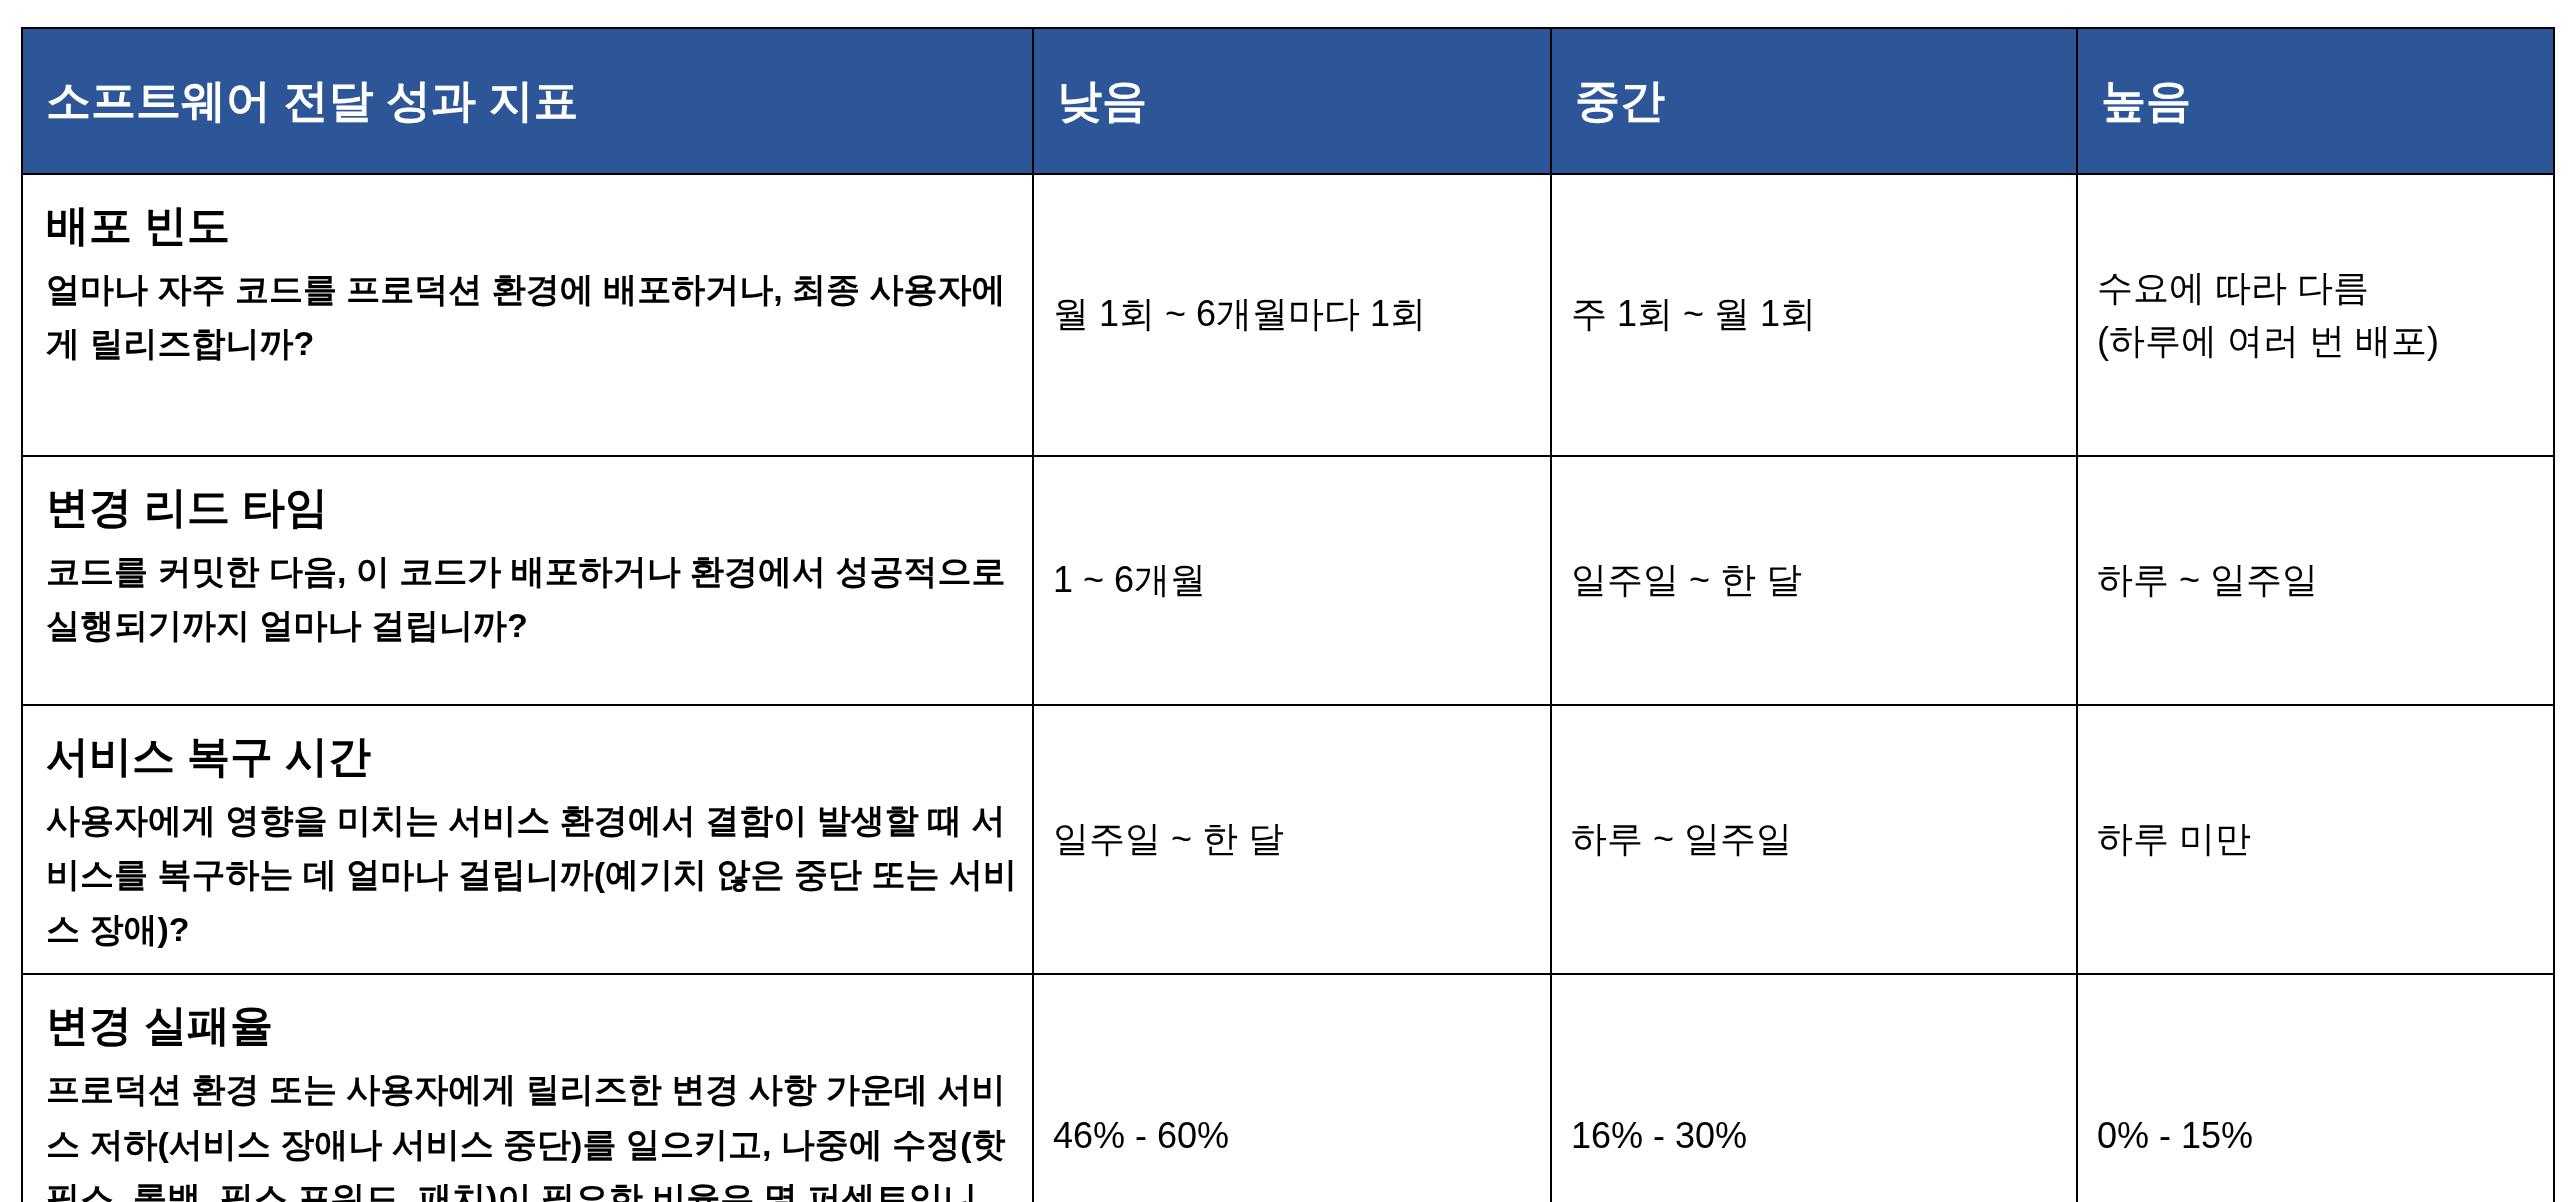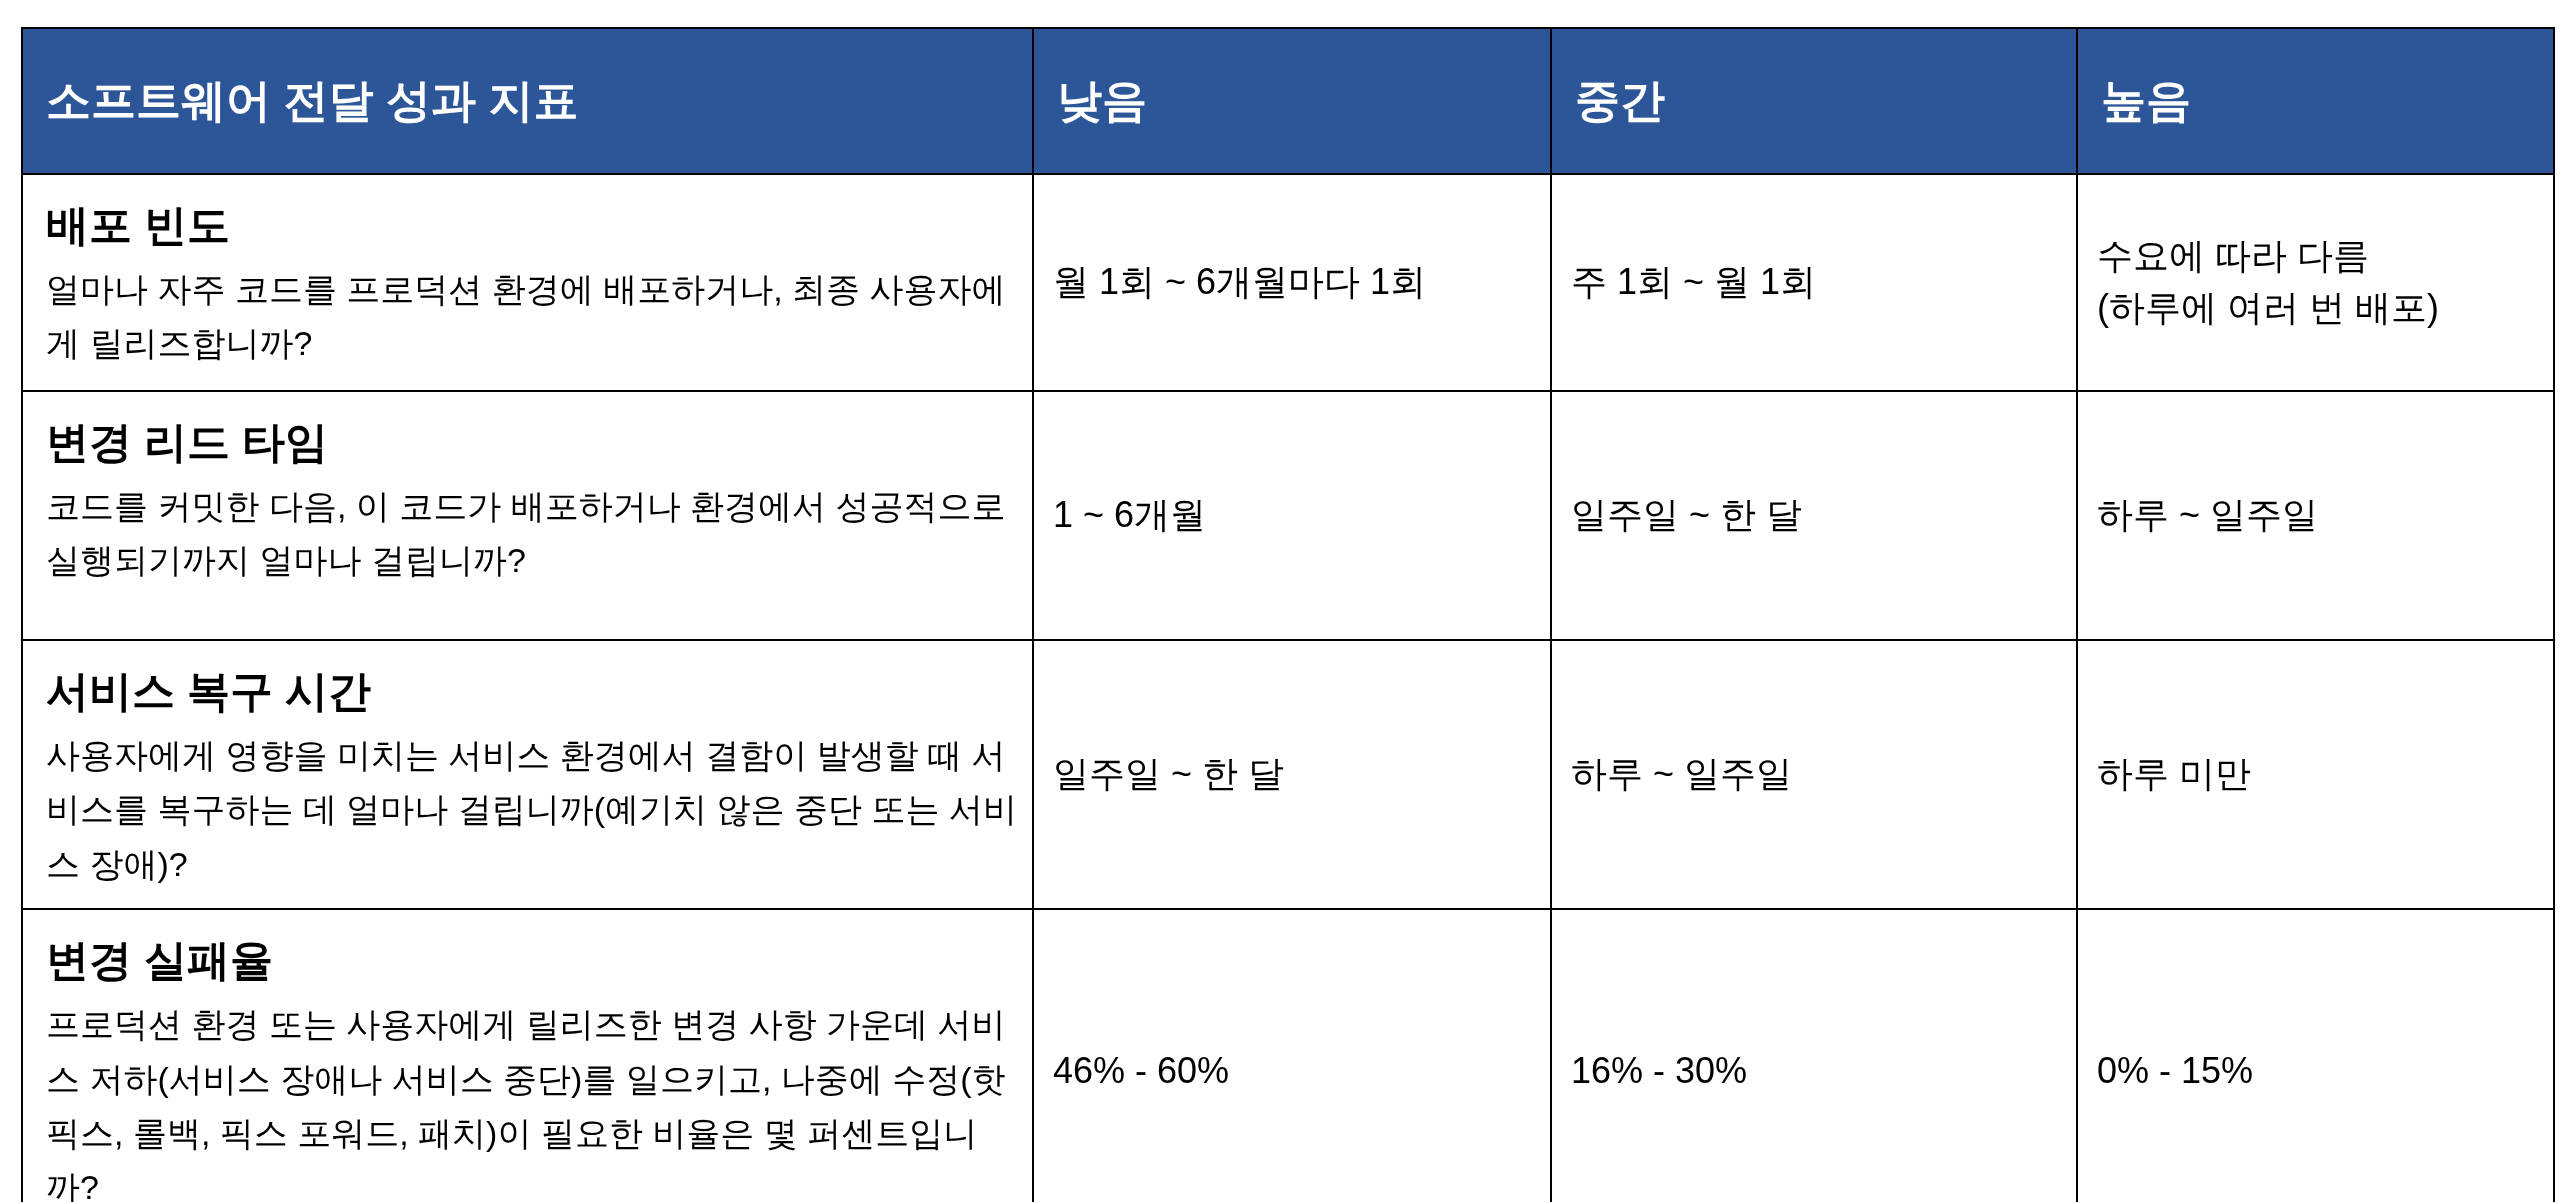--- a/index.html
+++ b/index.html
@@ -25,21 +25,21 @@
     height: 1148px;
     border-collapse: collapse;
     table-layout: fixed;
     background: #FFFFFF;
   }
   table.metrics td, table.metrics th {
     border: 2.8px solid #000000;
     overflow: hidden;
   }
   tr.head-row { height: 146px; }
-  tr.row-1 { height: 217px; margin-top: 24px; }
+  tr.row-1 { height: 282px; margin-top: 24px; }
   tr.row-2 { height: 249px; margin-left: 40px; }
   tr.row-3 { height: 258px; margin-left: 48px; }
   tr.row-4 { height: 246px; }
 
   th.head-cell {
     background: #2D5699;
     color: #FFFFFF;
     font-size: 45px;
     font-weight: 700;
     text-align: left;
@@ -52,21 +52,21 @@
     padding: 24px 14px 17px 23px;
   }
   .metric-title {
     font-size: 43px;
     font-weight: 700;
     line-height: 1.25;
     margin: 0 0 9.5px 0;
   }
   .metric-desc {
     font-size: 34px;
-    font-weight: 400;
+    font-weight: 700;
     line-height: 1.6;
     margin: 0;
   }
   td.value-cell {
     vertical-align: middle;
     font-size: 36px;
     line-height: 1.45;
     padding: 0 13.3px 0 19px;
     white-space: pre-line;
   }

